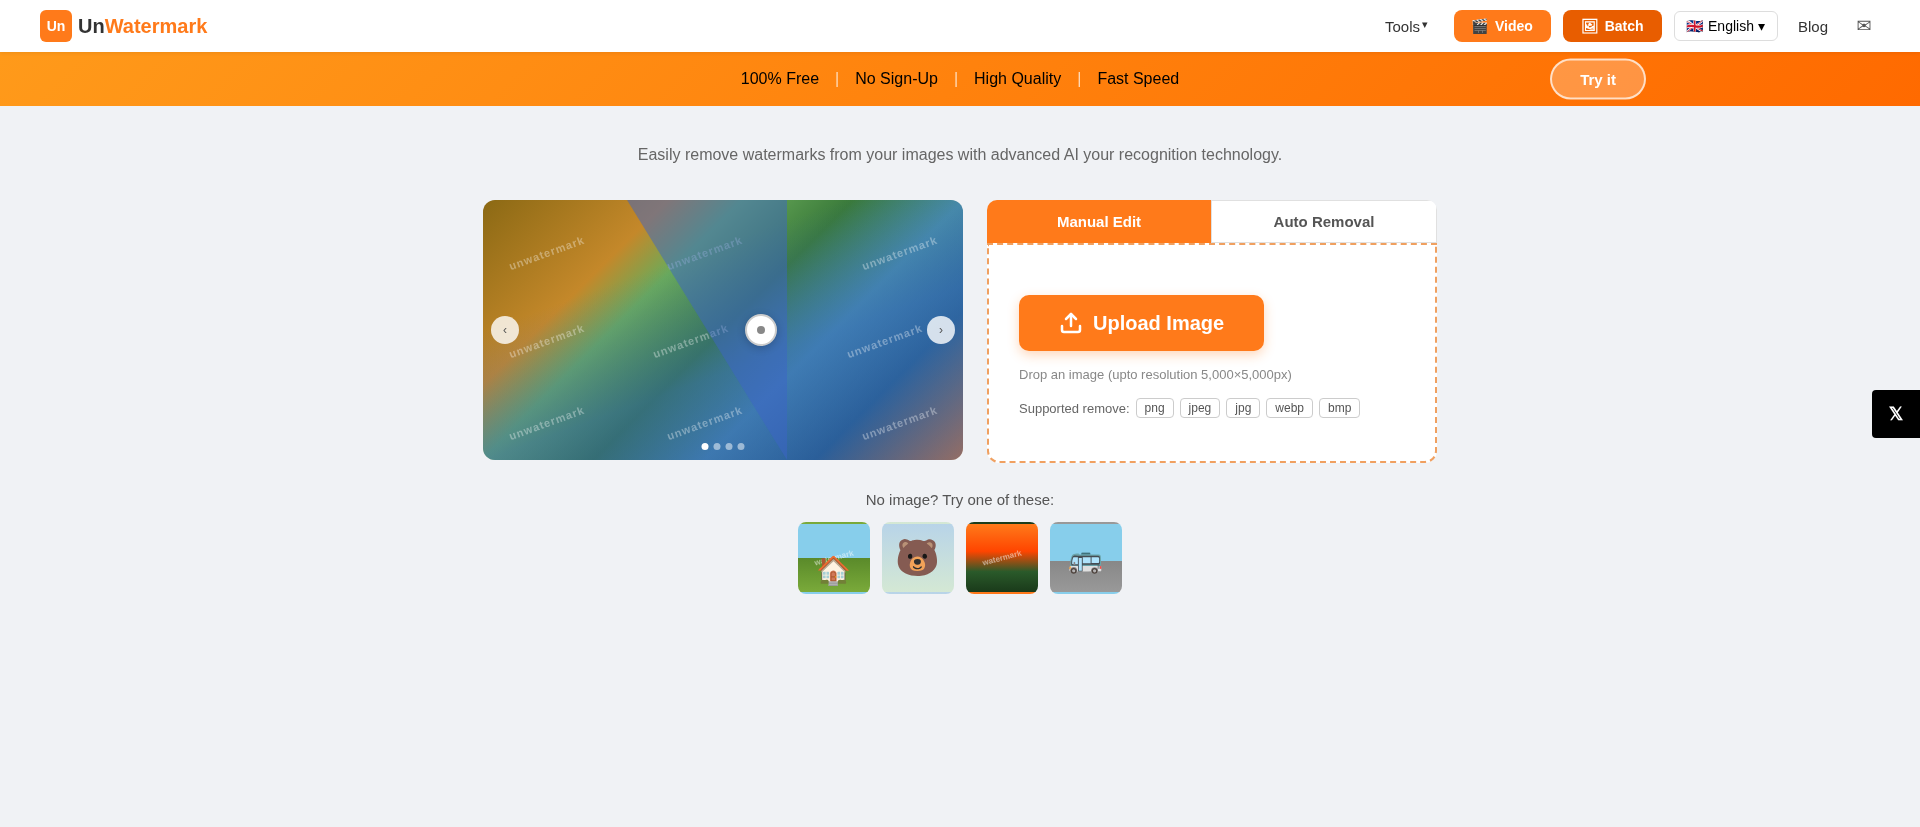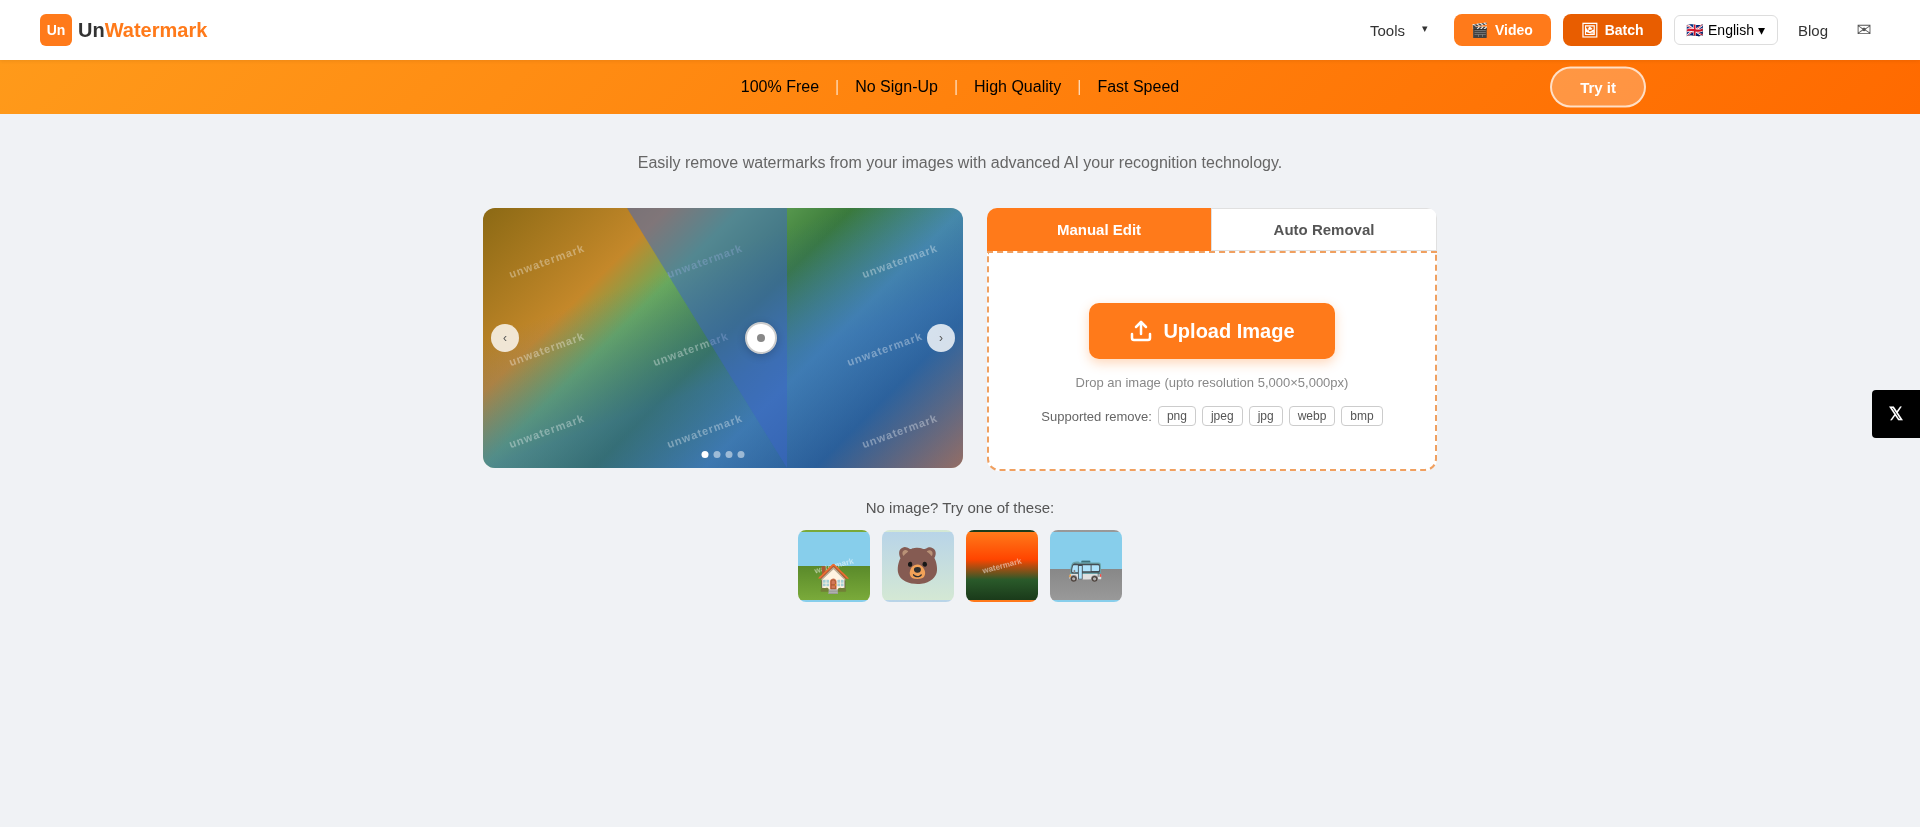--- a/index.html
+++ b/index.html
@@ -4,21 +4,21 @@
   <style>
     * { margin: 0; padding: 0; box-sizing: border-box; }
     body { font-family: -apple-system, BlinkMacSystemFont, 'Segoe UI', Arial, sans-serif; background: #f0f2f5; min-height: 827px; }
 
     
     .header {
       display: flex;
       align-items: center;
       justify-content: space-between;
       padding: 0 40px;
-      height: 60px;
+      height: 52px;
       background: #fff;
       box-shadow: 0 1px 4px rgba(0,0,0,0.08);
       position: relative;
       z-index: 10;
     }
     .logo {
       display: flex;
       align-items: center;
       gap: 6px;
       font-size: 20px;
@@ -41,21 +41,21 @@
     .logo-watermark { color: #ff7a1a; }
 
     .header-right {
       display: flex;
       align-items: center;
       gap: 12px;
     }
     .tools-btn {
       display: flex;
       align-items: flex-start;
-      gap: 15px;
+      gap: 0;
       padding: 6px 14px;
       border: none;
       background: none;
       font-size: 15px;
       color: #333;
       cursor: pointer;
       border-radius: 6px;
     }
     .chevron { font-size: 11px; margin-left: 2px; }
 
@@ -328,21 +328,21 @@
     }
 
     
     .upload-area {
       border: 2px dashed #f0a060;
       border-radius: 0 0 12px 12px;
       background: white;
       padding: 50px 30px 40px;
       display: flex;
       flex-direction: column;
-      align-items: center;
+      align-items: flex-start;
       gap: 16px;
       min-height: 220px;
     }
     .upload-btn {
       display: flex;
       align-items: center;
       gap: 10px;
       background: #ff7a1a;
       color: white;
       border: none;

